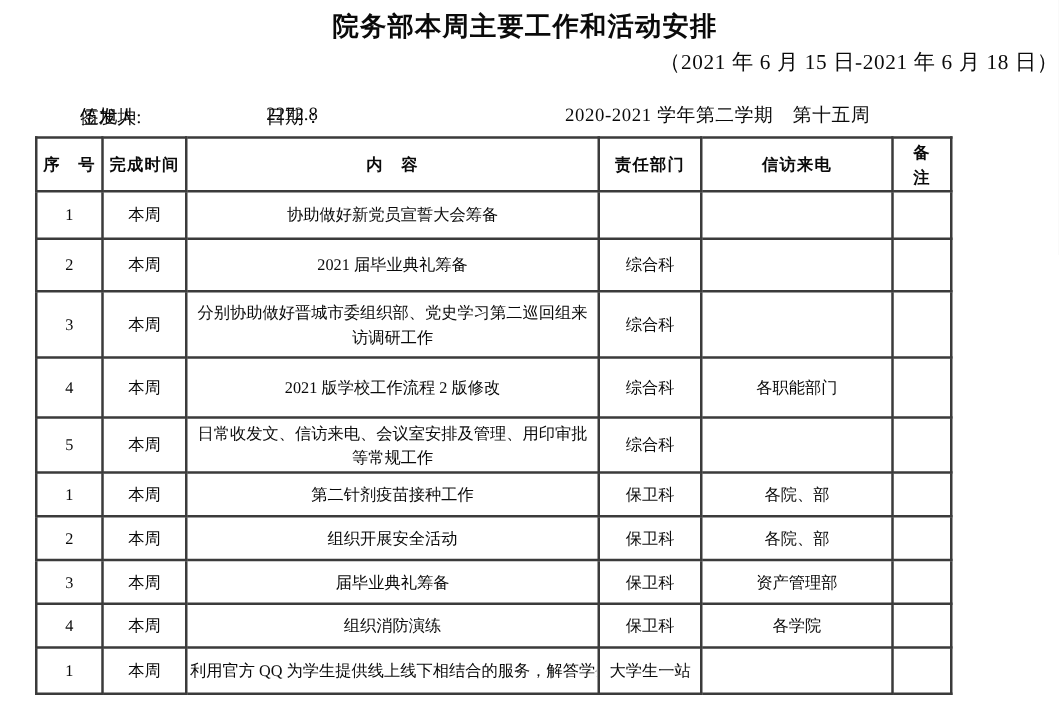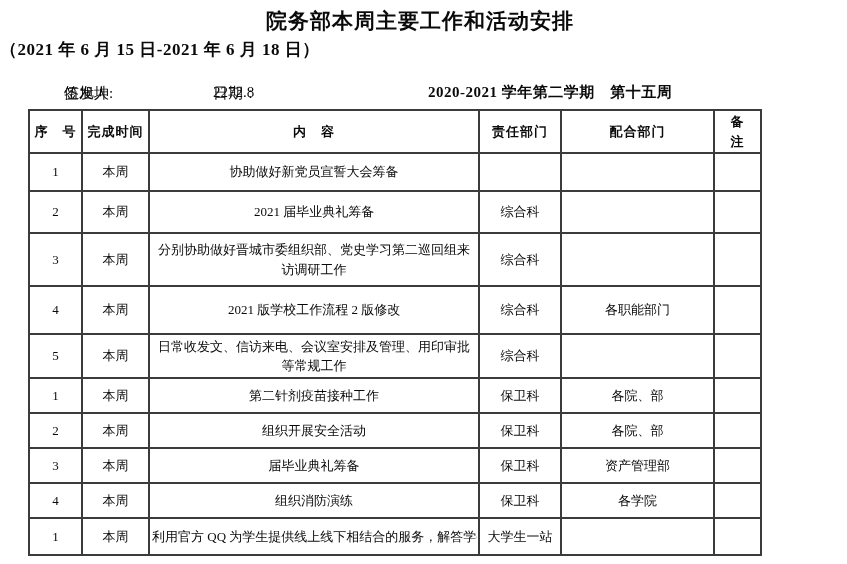--- a/index.html
+++ b/index.html
@@ -13,29 +13,29 @@
     padding-left:44px;
   }
   .title{
     position:absolute;top:7px;left:0;width:840px;
     text-align:center;
     font-family:"Liberation Sans", sans-serif;
     font-size:21px;font-weight:bold;letter-spacing:1px;
   }
   .subtitle{
     position:absolute;top:38px;left:0;width:847px;
-    text-align:left;
-    font-size:17px;font-weight:700;letter-spacing:0.5px;
+    text-align:right;
+    font-size:17px;font-weight:400;letter-spacing:0.5px;
   }
   .info-row span{position:absolute;font-size:15px;white-space:nowrap;}
   .issuer{left:64px;top:84px;}
   .date{left:213px;top:84px;}
   .semester{
-    left:428px;top:83px;
-    font-weight:bold;font-size:16px;letter-spacing:0.5px;
+    left:452px;top:83px;
+    font-weight:normal;font-size:16px;letter-spacing:0.5px;
   }
   table.schedule{
     position:absolute;left:28px;top:109px;
     width:732px;
     border-collapse:collapse;
     table-layout:fixed;
   }
   table.schedule th, table.schedule td{
     border:2px solid #3b3b3b;
     font-size:13px;
@@ -102,21 +102,21 @@
       <col class="w-dept">
         <col class="w-support">
         <col class="w-note">
     </colgroup>
     <thead>
       <tr>
         <th>序　号</th>
         <th>完成时间</th>
         <th>内　容</th>
         <th>责任部门</th>
-        <th>配合部门</th>
+        <th>信访来电</th>
         <th>备　注</th>
       </tr>
     </thead>
     <tbody>
     <tr>
       <td class="c-no">1</td>
       <td class="c-time">本周</td>
       <td class="c-content">协助做好新党员宣誓大会筹备</td>
       <td class="c-dept"></td>
       <td class="c-support"></td>

